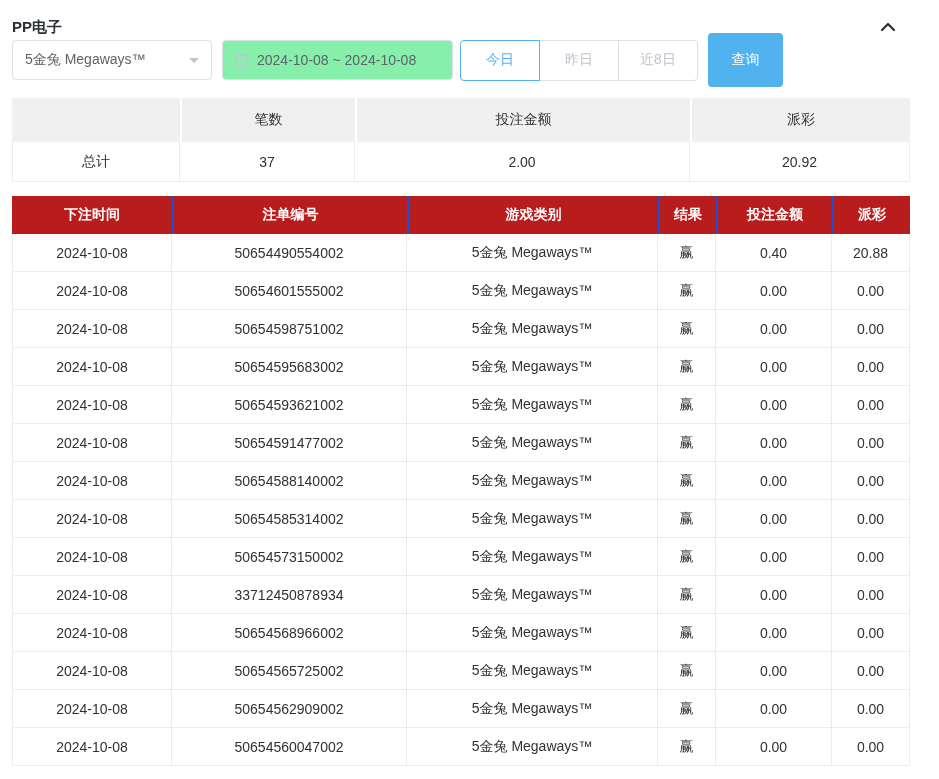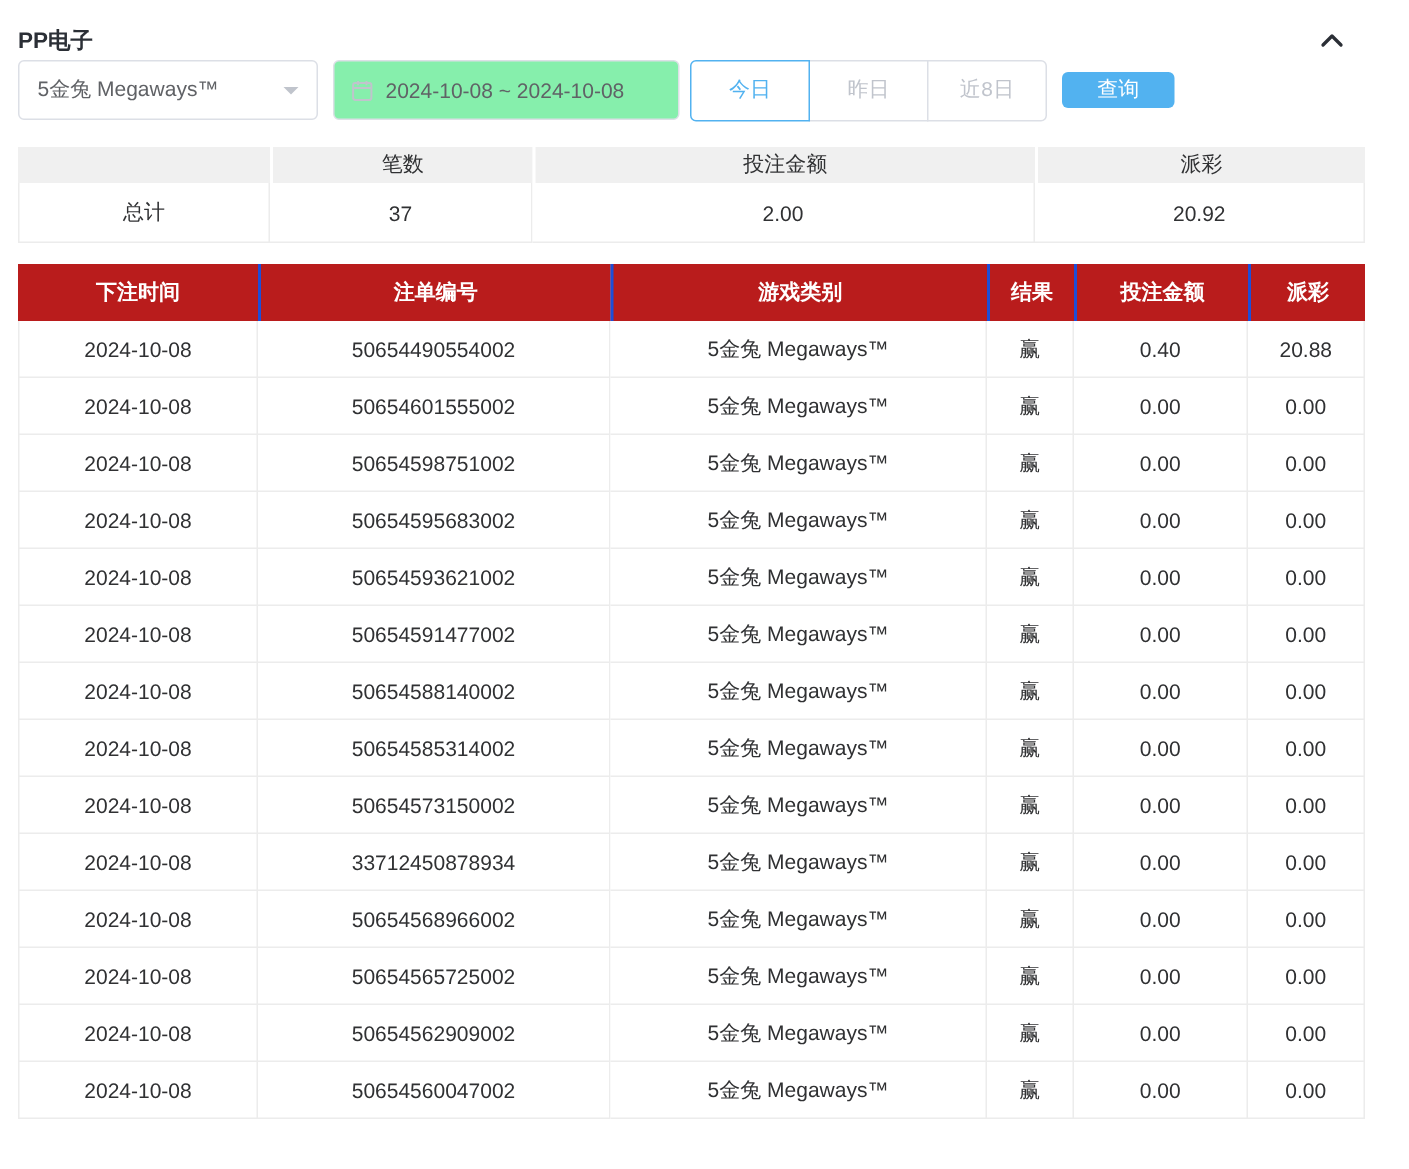--- a/index.html
+++ b/index.html
@@ -22,37 +22,37 @@
     display:flex; align-items:center; justify-content:space-between; padding:0 12px; color:#606266; cursor:pointer; background:#fff;
   }
   .caret-down { width:0; height:0; border-left:5px solid transparent; border-right:5px solid transparent; border-top:5px solid #c0c4cc; }
   .date-box {
     width:231px; height:40px; box-sizing:border-box; border:1px solid #dcdfe6; border-radius:4px;
     display:flex; align-items:center; gap:8px; padding:0 11px; margin-left:10px; color:#606266; cursor:pointer; background:#86efac;
   }
   .btn-group { display:flex; margin-left:7px; }
   .qbtn {
     width:80px; height:41px; box-sizing:border-box; background:#fff; border:1px solid #dcdfe6;
-    color:#c0c4cc; font-size:14px; font-family:Liberation Mono, monospace; cursor:pointer; padding:0;
+    color:#c0c4cc; font-size:14px; font-family:Liberation Sans, sans-serif; cursor:pointer; padding:0;
   }
   .qbtn + .qbtn { margin-left:-1px; }
   .qbtn:first-child { border-radius:4px 0 0 4px; }
   .qbtn:last-child { border-radius:0 4px 4px 0; }
   .qbtn.active { color:#52b2f0; border-color:#52b2f0; position:relative; z-index:1; }
   .search-btn {
-    width:75px; height:24px; margin-left:10px; background:#52b2f0; color:#fff; border:none; border-radius:4px;
+    width:75px; height:54px; margin-left:10px; background:#52b2f0; color:#fff; border:none; border-radius:4px;
     font-size:14px; font-family:inherit; cursor:pointer;
   }
 
   
   table { border-collapse:separate; border-spacing:0; table-layout:fixed; width:898px; text-align:center; }
   th, td { padding:0; font-weight:normal; overflow:hidden; white-space:nowrap; }
 
   .summary-table { margin-bottom:14px; }
-  .summary-table th { height:24px; background:#f0f0f0; color:#303133; }
+  .summary-table th { height:44px; background:#f0f0f0; color:#303133; }
   .summary-table th + th { border-left:2px solid #fff; }
   .summary-table td { height:39px; background:#fff; border-bottom:1px solid #ececec; border-right:1px solid #ececec; }
   .summary-table td:first-child { border-left:1px solid #ececec; }
 
   .bets-table th { height:38px; background:#b91c1c; color:#fff; font-weight:bold; }
   .bets-table th + th { border-left:2px solid #1d4ed8; }
   .bets-table td { height:37px; background:#fff; border-bottom:1px solid #ececec; border-right:1px solid #ececec; color:#303133; }
   .bets-table td:first-child { border-left:1px solid #ececec; }
 </style>
 </head>

